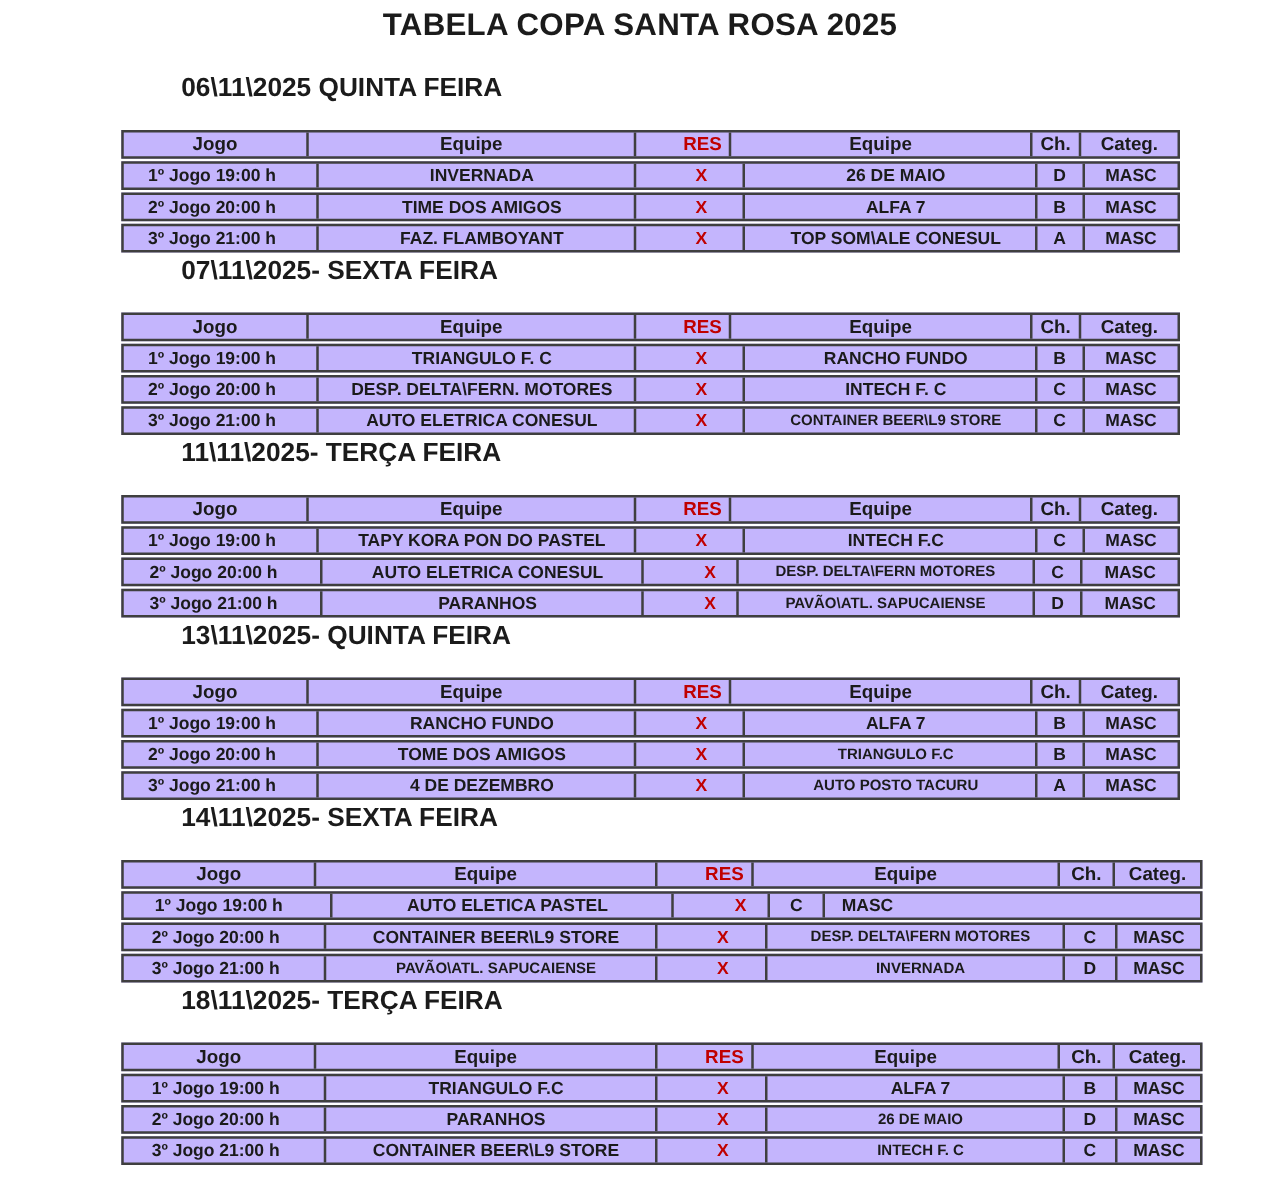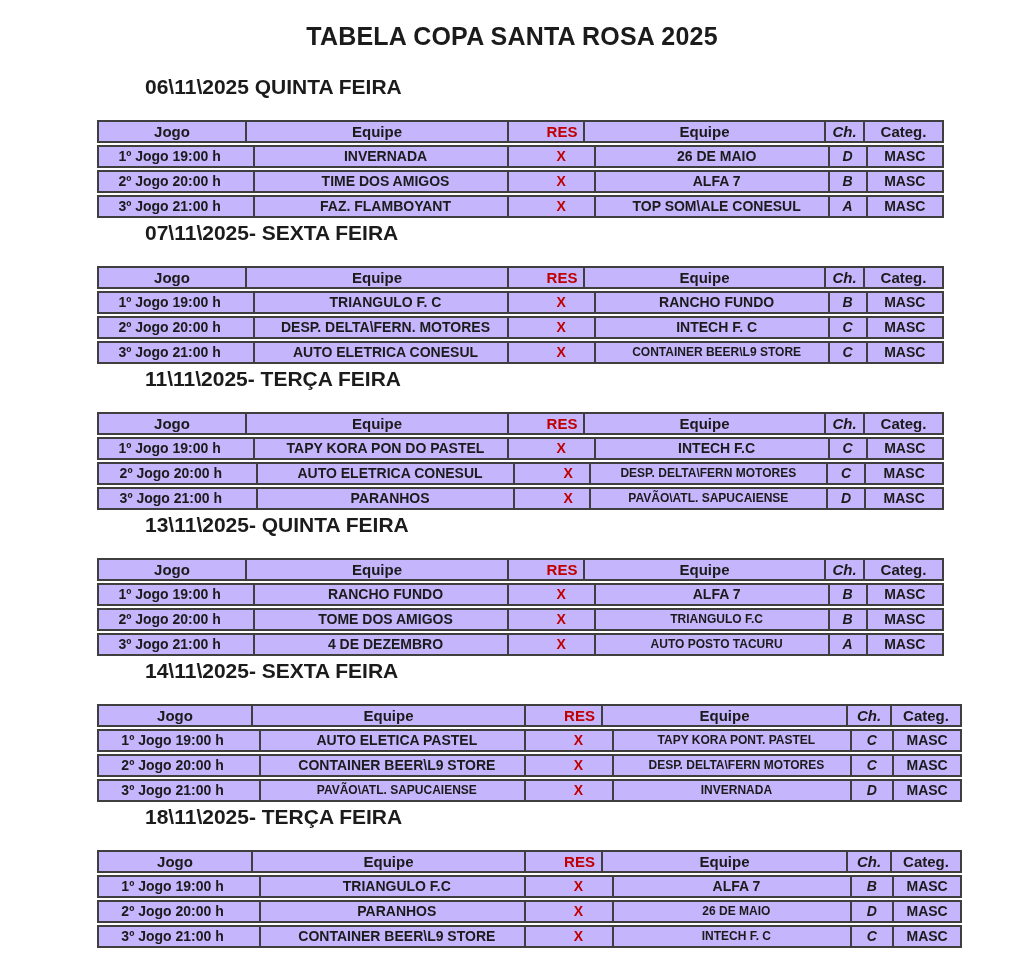--- a/index.html
+++ b/index.html
@@ -1,20 +1,20 @@
 <!DOCTYPE html>
 <html><head>
 <meta charset="utf-8">
 <style>
   * { margin:0; padding:0; box-sizing:border-box; }
   html,body { width:1024px; height:953px; background:#ffffff; overflow:hidden; }
   body { font-family:"Liberation Sans", sans-serif; color:#1b1b1b; }
 
   .page-title {
-    padding-top:22px;
+    padding-top:6px;
     text-align:center;
     font-size:25px;
     font-weight:bold;
     letter-spacing:0.2px;
     color:#1b1b1b;
   }
 
   .section { position:relative; }
   .heading {
     margin:6px 0 0 145px;
@@ -48,21 +48,21 @@
   .cell.left { text-align:center; padding-left:9px;margin-left:13px; }
   .cell.sm { font-size:12px; }
   .cell.ctr { text-align:center; padding-left:0; }
   .thead .cell { font-size:15px; }
 
   
   .c-jogo  { width:146px; }
   .c-eq    { width:262px; }
   .c-res   { width:76px;padding-left:32px;  }
   .c-eq2   { width:241px; }
-  .c-ch    { width:39px;font-style:italic;  }
+  .c-ch    { width:39px;  }
   .c-categ { width:79px;  }
 
   
   .wide .c-jogo  { width:152px; }
   .wide .c-eq    { width:273px; }
   .wide .c-res   { width:77px;  }
   .wide .c-eq2   { width:245px; }
   .wide .c-ch    { width:44px;  }
   .wide .c-categ { width:70px;  }
 
@@ -233,21 +233,20 @@
       <div class="cell c-eq">Equipe</div>
       <div class="cell c-res">RES</div>
       <div class="cell c-eq2">Equipe</div>
       <div class="cell c-ch">Ch.</div>
       <div class="cell c-categ">Categ.</div>
     </div>
     <div class="trow">
       <div class="cell c-jogo">1º Jogo 19:00 h</div>
       <div class="cell c-eq left">AUTO ELETICA PASTEL</div>
       <div class="cell c-res">X</div>
-      <div class="cell c-eq2 left sm">TAPY KORA PONT. PASTEL</div>
       <div class="cell c-ch">C</div>
       <div class="cell c-categ">MASC</div>
     </div>
     <div class="trow">
       <div class="cell c-jogo">2º Jogo 20:00 h</div>
       <div class="cell c-eq left">CONTAINER BEER\L9 STORE</div>
       <div class="cell c-res">X</div>
       <div class="cell c-eq2 left sm">DESP. DELTA\FERN MOTORES</div>
       <div class="cell c-ch">C</div>
       <div class="cell c-categ">MASC</div>

